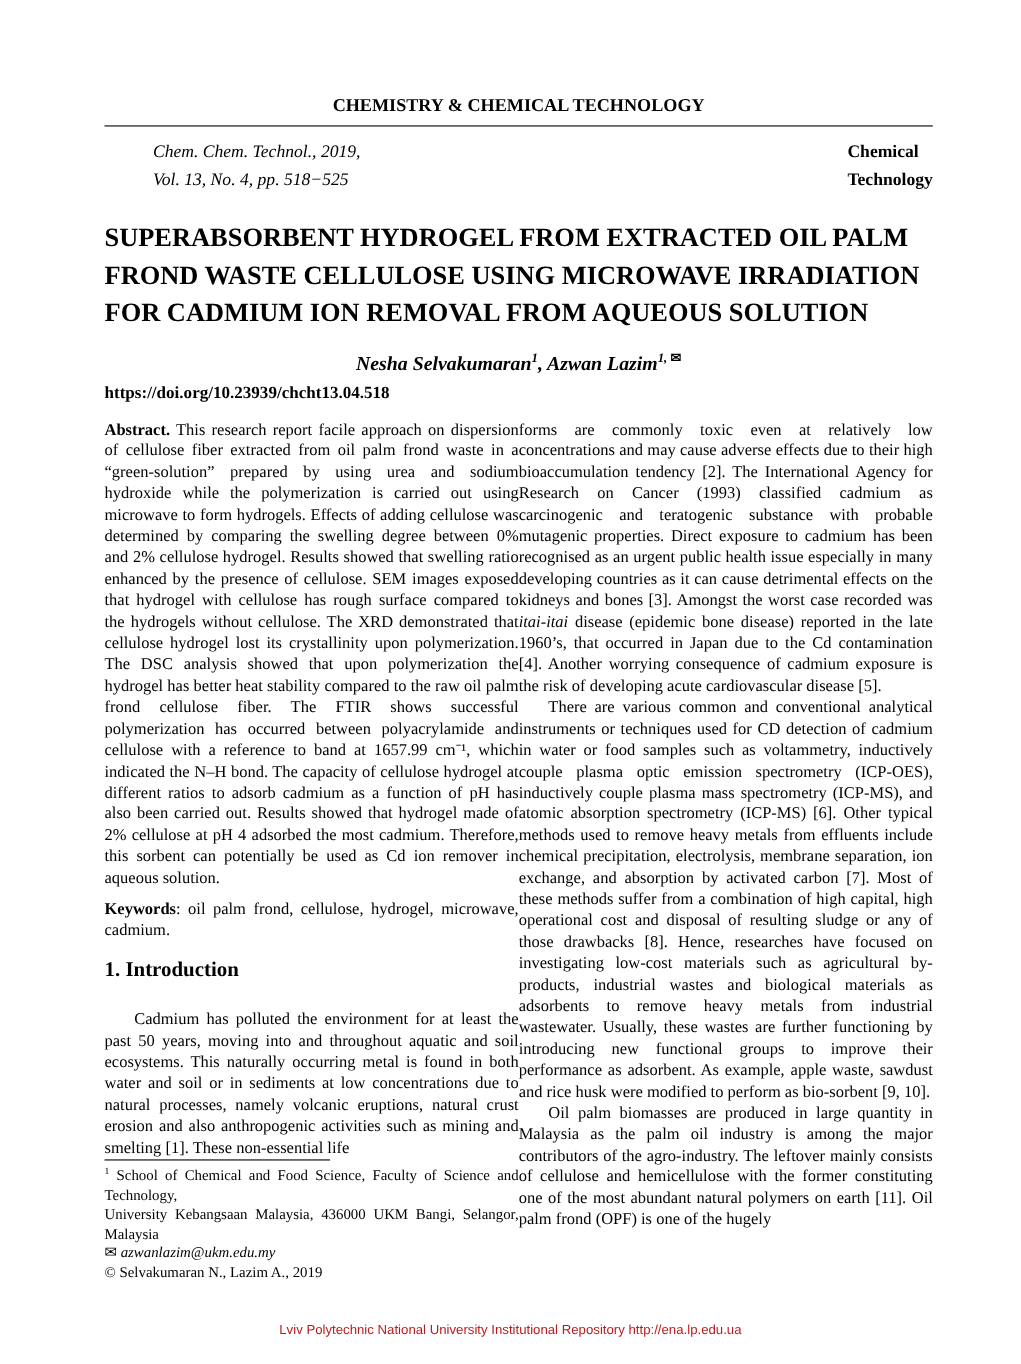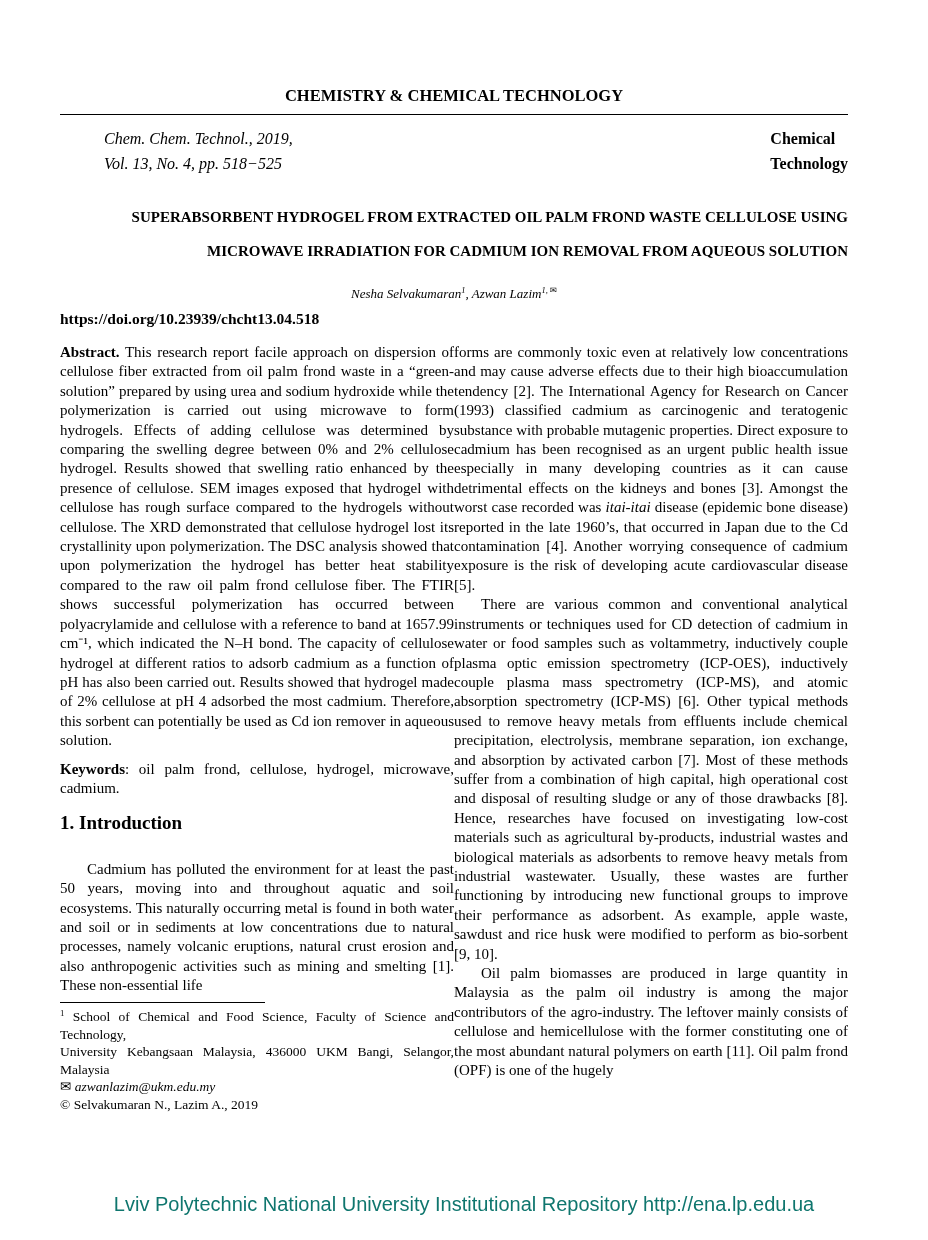--- a/index.html
+++ b/index.html
@@ -5,51 +5,51 @@
   html, body { margin: 0; padding: 0; }
   body {
     width: 928px; height: 1240px;
     background: #ffffff;
     color: #000000;
     font-family: "Liberation Serif", serif;
     position: relative;
     overflow: hidden;
   }
   h1, h2, p { margin: 0; }
-  .page { padding: 86px 80px 0 60px; }
+  .page { padding: 86px 80px 0 95px; }
 
   .banner {
     text-align: center;
     font-weight: bold;
     font-size: 16.5px;
     padding-bottom: 8px;
     border-bottom: 1.3px solid #000;
   }
   .cite-row {
     display: flex;
     justify-content: space-between;
     margin-top: 11px;
     font-size: 16px;
     line-height: 25px;
   }
   .cite-left { font-style: italic; margin-left: 44px; }
   .cite-right { font-weight: bold; }
 
   .title {
-    text-align: right;
+    text-align: left;
     font-weight: bold;
-    font-size: 15px;
+    font-size: 24px;
     line-height: 34px;
     margin-top: 24px;
   }
   .authors {
     text-align: center;
-    font-weight: normal;
+    font-weight: bold;
     font-style: italic;
-    font-size: 13px;
+    font-size: 18px;
     margin-top: 18px;
   }
   sup { font-size: 65%; line-height: 0; }
   .doi { font-size: 15.5px; margin-top: 8px; font-weight: bold; }
 
   .columns {
     display: flex;
     margin-top: 15px;
     height: 770px;
   }
@@ -84,22 +84,22 @@
   }
   .footnote .email { font-style: italic; }
   .env { font-style: normal; }
 
   .footer {
     position: absolute;
     left: 0; right: 0;
     bottom: 24px;
     text-align: center;
     font-family: "Liberation Sans", sans-serif;
-    font-size: 20px;
-    color: #0f766e;
+    font-size: 12px;
+    color: #b91c1c;
     margin-top: 29px;
   }
 </style>
 </head>
 <body>
 
 <div class="page">
 
   <div class="banner">CHEMISTRY &amp; CHEMICAL TECHNOLOGY</div>
 

